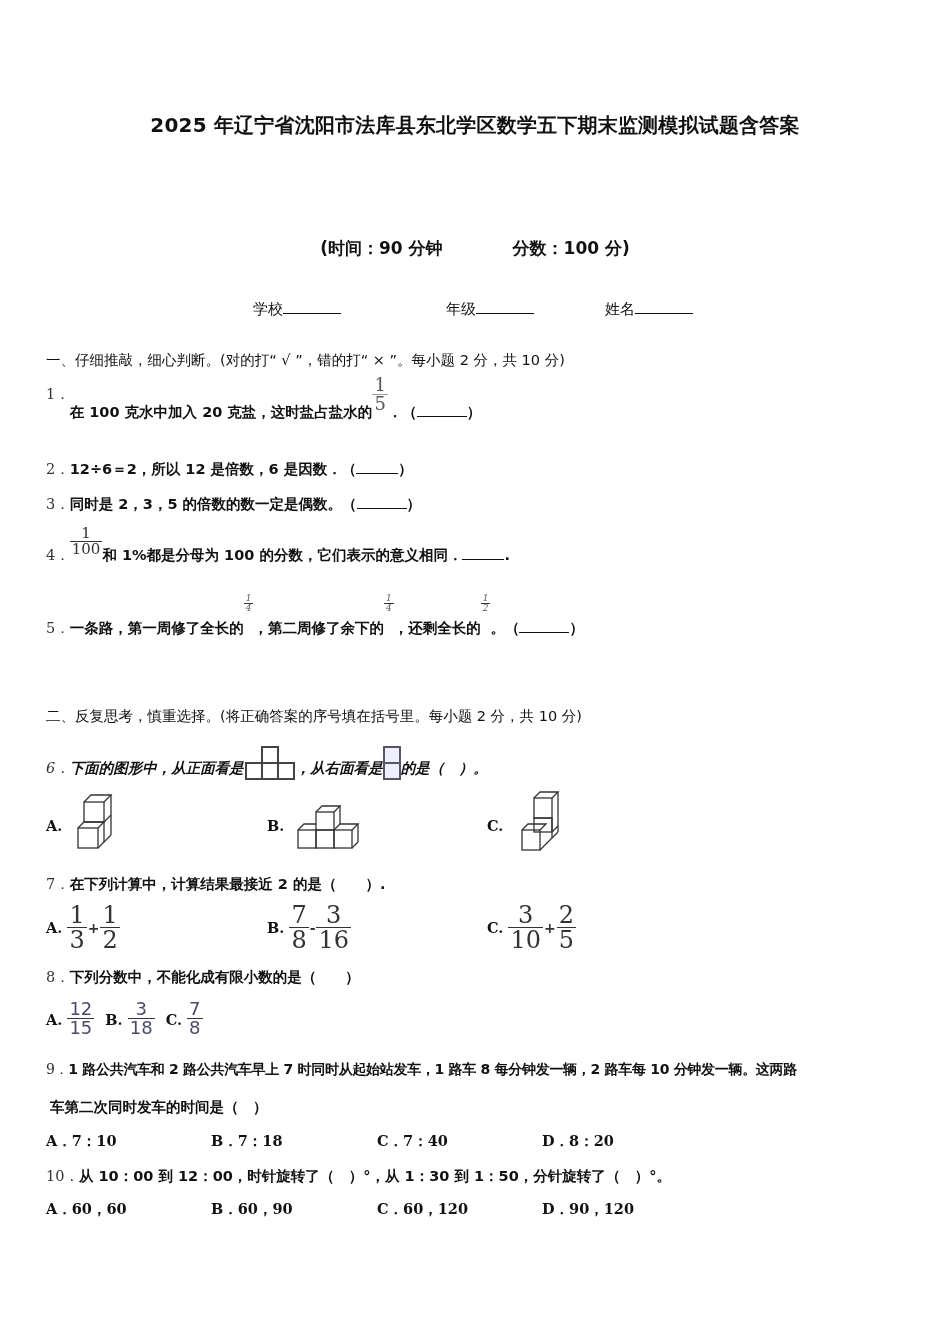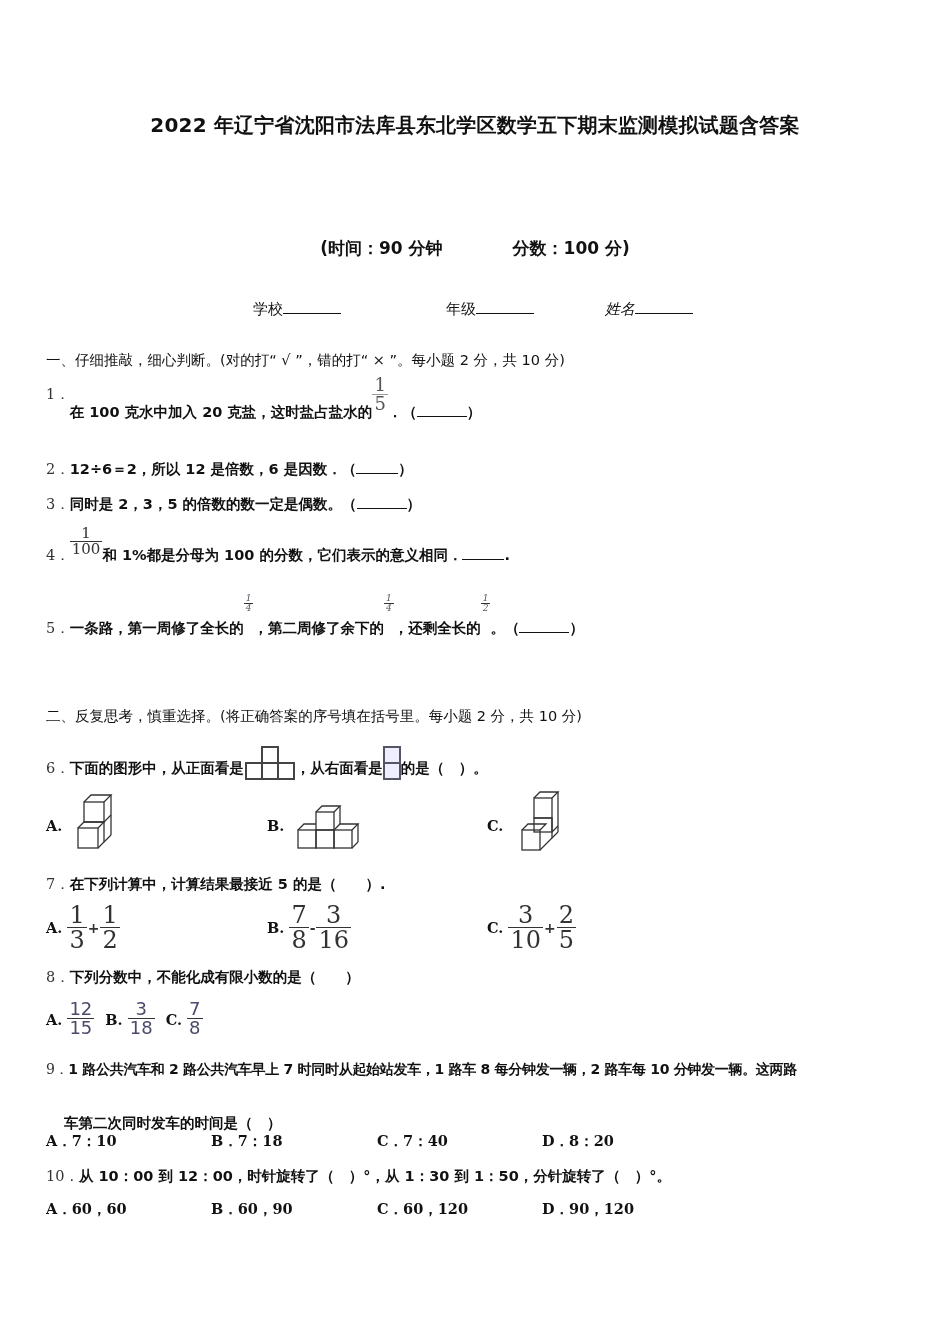--- a/index.html
+++ b/index.html
@@ -24,30 +24,30 @@
   .frac.big { font-size: 24px; color: #333; }
   .frac.blue { color: #4a4a6a; font-family: "DejaVu Sans", "Liberation Sans", sans-serif; font-size: 18px; }
   .frac.tiny { font-size: 9px; font-style: italic; color: #556; }
   .opt { position: absolute; white-space: nowrap; font-weight: bold; font-family: "DejaVu Serif", "Liberation Serif", serif; font-size: 14.5px; }
   .op { font-family: "DejaVu Sans", sans-serif; font-size: 14px; color: #333; margin: 0 1px; vertical-align: middle; }
   svg.fig { position: absolute; }
 </style>
 </head>
 <body>
 
-<div class="abs title">2022 年辽宁省沈阳市法库县东北学区数学五下期末监测模拟试题含答案</div>
+<div class="abs title">2025 年辽宁省沈阳市法库县东北学区数学五下期末监测模拟试题含答案</div>
 
 <div class="abs meta">
   <span>(时间：90 分钟</span><span class="gap"></span><span>分数：100 分)</span>
 </div>
 
 <div class="abs fields" style="left:0;width:950px;">
   <div class="fld" style="left:253px;"><span>学校</span><span class="blank-line"></span></div>
   <div class="fld" style="left:446px;"><span>年级</span><span class="blank-line"></span></div>
-  <div class="fld" style="left:605px;font-style:italic;"><span>姓名</span><span class="blank-line"></span></div>
+  <div class="fld" style="left:605px;"><span>姓名</span><span class="blank-line"></span></div>
 </div>
 
 <div class="abs sec" style="left:46px;top:351px;">一、仔细推敲，细心判断。(对的打“ √ ”，错的打“ × ”。每小题 2 分，共 10 分)</div>
 
 <div class="abs line" style="left:46px;top:376px;">
   <span class="num">1．</span><span style="vertical-align:-18px;">在 100 克水中加入 20 克盐，这时盐占盐水的</span><span class="frac gray" style="font-size:18px;">
       <span class="n">1</span>
       <span class="bar" style="border-color:#999;"></span>
       <span class="d">5</span>
     </span><span style="vertical-align:-18px;">．（</span><span class="paren-blank" style="vertical-align:-18px;"></span><span style="vertical-align:-18px;">）</span>
@@ -80,21 +80,21 @@
       <span class="d">4</span>
     </span><span style="vertical-align:-25px;">，还剩全长的</span><span class="frac tiny">
       <span class="n">1</span>
       <span class="bar"></span>
       <span class="d">2</span>
     </span><span style="vertical-align:-25px;">。（</span><span class="paren-blank" style="vertical-align:-25px;"></span><span style="vertical-align:-25px;">）</span>
 </div>
 
 <div class="abs sec" style="left:46px;top:707px;">二、反复思考，慎重选择。(将正确答案的序号填在括号里。每小题 2 分，共 10 分)</div>
 
-<div class="abs line" style="left:46px;top:745px;">
+<div class="abs line" style="left:46px;top:745px;font-style:italic;">
   <span class="num">6．</span><span>下面的图形中，从正面看是</span><svg width="52" height="36" viewBox="0 0 52 36" style="vertical-align:-8px;">
       <g fill="none" stroke="#444" stroke-width="2">
         <rect x="18" y="2" width="16" height="16"></rect>
         <rect x="2" y="18" width="16" height="16"></rect>
         <rect x="18" y="18" width="16" height="16"></rect>
         <rect x="34" y="18" width="16" height="16"></rect>
       </g>
     </svg><span>，从右面看是</span><svg width="18" height="36" viewBox="0 0 18 36" style="vertical-align:-8px;">
       <g fill="#eef" stroke="#556" stroke-width="2">
         <rect x="1" y="2" width="16" height="16"></rect>
@@ -143,21 +143,21 @@
     <rect x="16" y="28" width="18" height="14"></rect>
     <polyline points="34,42 40,36"></polyline>
     <polyline points="40,42 34,48"></polyline>
     <polyline points="4,40 10,34 28,34 22,40"></polyline>
     <rect x="4" y="40" width="18" height="20"></rect>
     <polyline points="22,60 34,48 34,28"></polyline>
   </g>
 </svg>
 
 <div class="abs line" style="left:46px;top:875px;">
-  <span class="num">7．</span><span>在下列计算中，计算结果最接近 5 的是（　　）.</span>
+  <span class="num">7．</span><span>在下列计算中，计算结果最接近 2 的是（　　）.</span>
 </div>
 
 <div class="opt" style="left:46px;top:903px;">
   <span style="vertical-align:middle;">A.</span>
   <span class="frac big">
       <span class="n">1</span>
       <span class="bar"></span>
       <span class="d">3</span>
     </span><span class="op">+</span><span class="frac big">
       <span class="n">1</span>
@@ -208,21 +208,21 @@
   <span style="margin-left:6px;"><span style="vertical-align:middle;">C.</span> <span class="frac blue">
         <span class="n">7</span>
         <span class="bar"></span>
         <span class="d">8</span>
       </span></span>
 </div>
 
 <div class="abs line" style="left:46px;top:1061px;font-size:14px;letter-spacing:-0.3px;">
   <span class="num">9．</span><span>1 路公共汽车和 2 路公共汽车早上 7 时同时从起始站发车，1 路车 8 每分钟发一辆，2 路车每 10 分钟发一辆。这两路</span>
 </div>
-<div class="abs line" style="left:64px;top:1098px;margin-top:16px;">车第二次同时发车的时间是（　）</div>
+<div class="abs line" style="left:50px;top:1098px;">车第二次同时发车的时间是（　）</div>
 
 <div class="opt" style="left:46px;top:1132px;">A．7：10</div>
 <div class="opt" style="left:211px;top:1132px;">B．7：18</div>
 <div class="opt" style="left:377px;top:1132px;">C．7：40</div>
 <div class="opt" style="left:542px;top:1132px;">D．8：20</div>
 
 <div class="abs line" style="left:46px;top:1167px;">
   <span class="num">10．</span><span>从 10：00 到 12：00，时针旋转了（　）°，从 1：30 到 1：50，分针旋转了（　）°。</span>
 </div>
 

